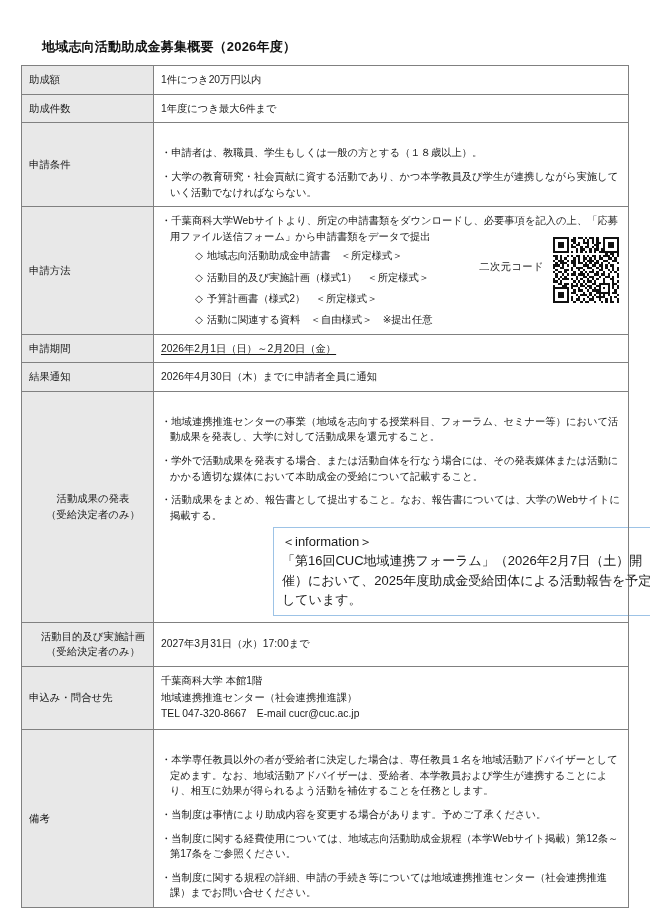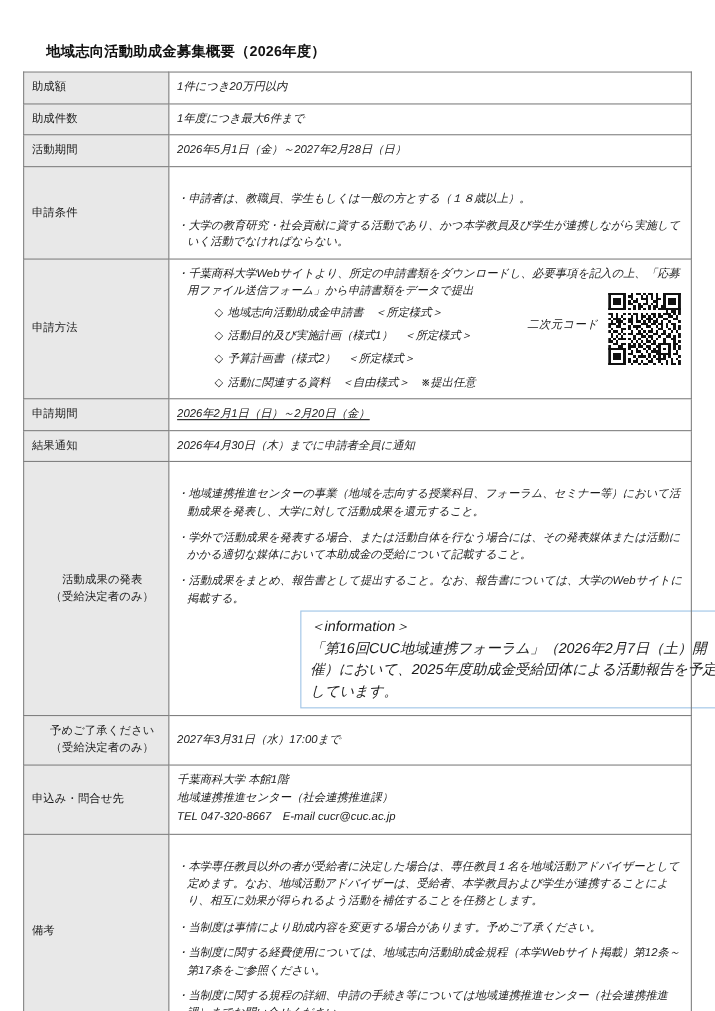--- a/index.html
+++ b/index.html
@@ -52,21 +52,20 @@
     font-size: 10.4px;
     letter-spacing: 0.1px;
   }
   td.label.center {
     text-align: center;
     padding-left: 18px;
   }
   td.value {
     background: #ffffff;
     padding-left: 10px;
-    font-style: italic;
   }
   .p-line {
     margin: 0;
   }
   .para {
     margin: 16px 0 0 0;
     text-indent: 0;
   }
   .para + .para {
     margin-top: 8px;
@@ -158,24 +157,20 @@
         <td class="label">助成額</td>
         <td class="value">1件につき20万円以内</td>
       </tr>
 
       <tr>
         <td class="label">助成件数</td>
         <td class="value">1年度につき最大6件まで</td>
       </tr>
 
 
-      <tr>
-        <td class="label">活動期間</td>
-        <td class="value">2026年5月1日（金）～2027年2月28日（日）</td>
-      </tr>
 
       <tr>
         <td class="label">申請条件</td>
         <td class="value">
           <p class="para hang">・申請者は、教職員、学生もしくは一般の方とする（１８歳以上）。</p>
           <p class="para hang">・大学の教育研究・社会貢献に資する活動であり、かつ本学教員及び学生が連携しながら実施していく活動でなければならない。</p>
         </td>
       </tr>
 
       <tr>
@@ -469,21 +464,21 @@
           <p class="para hang">・活動成果をまとめ、報告書として提出すること。なお、報告書については、大学のWebサイトに掲載する。</p>
           <div class="info-box">
             <p class="p-line">＜information＞</p>
             <p class="p-line">「第16回CUC地域連携フォーラム」（2026年2月7日（土）開催）において、2025年度助成金受給団体による活動報告を予定しています。</p>
           </div>
         </td>
       </tr>
 
       <tr>
         <td class="label center">
-          <div>予めご了承ください</div>
+          <div>活動目的及び実施計画</div>
           <div>（受給決定者のみ）</div>
         </td>
         <td class="value">2027年3月31日（水）17:00まで</td>
       </tr>
 
       <tr>
         <td class="label">申込み・問合せ先</td>
         <td class="value contact-lines">
           <p class="p-line">千葉商科大学 本館1階</p>
           <p class="p-line">地域連携推進センター（社会連携推進課）</p>

